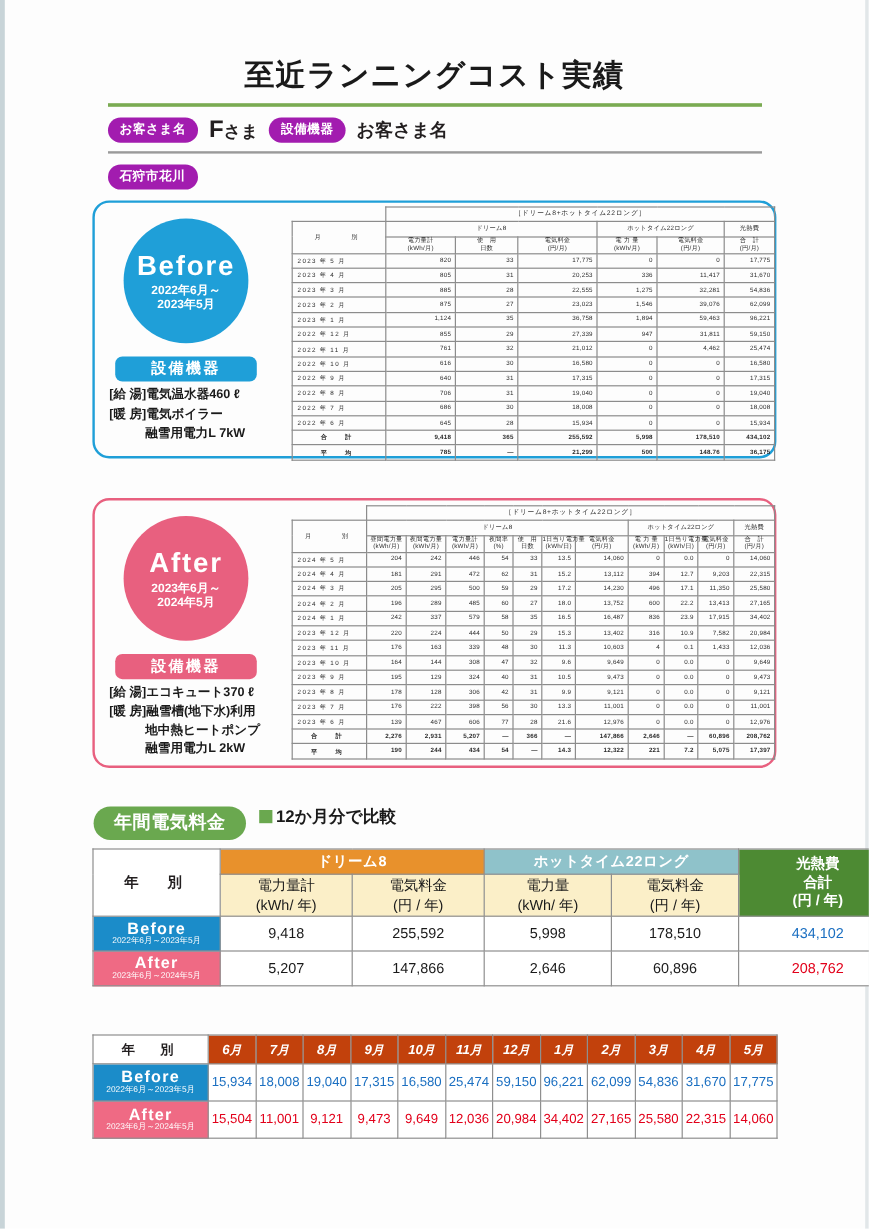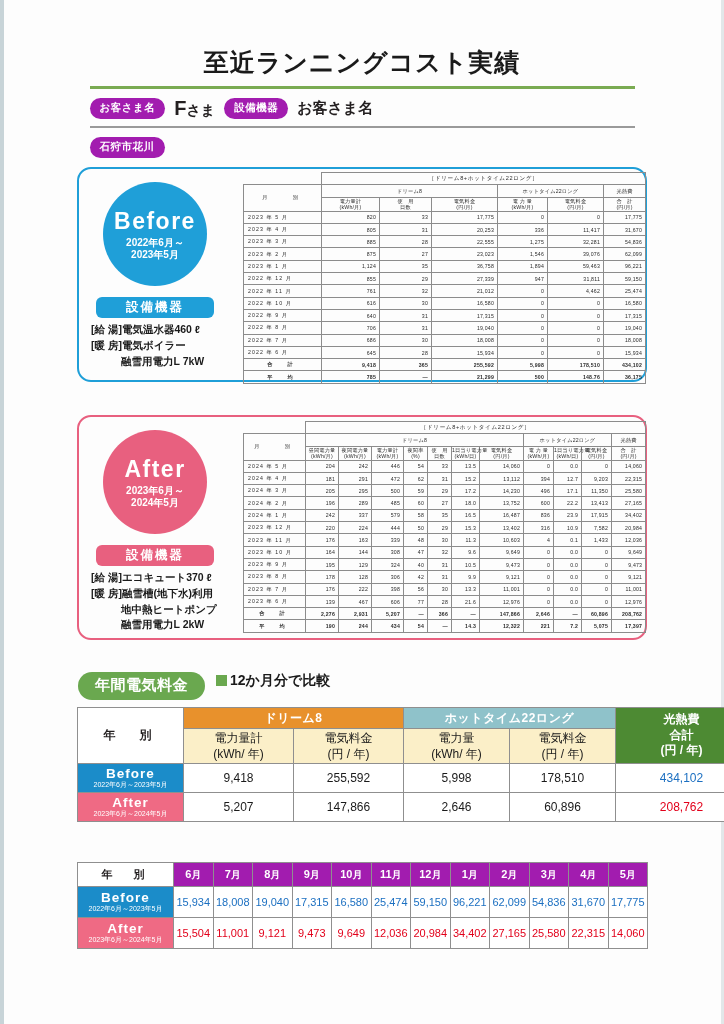--- a/index.html
+++ b/index.html
@@ -168,21 +168,21 @@
 
   
   #monthly-head{left:78px;top:827px;}
   table.monthly{
     position:absolute;left:77px;top:862px;width:570px;
     border-collapse:collapse;table-layout:fixed;
   }
   table.monthly td,table.monthly th{
     border:1px solid #8f8f8f;text-align:center;padding:0;font-size:11px;
   }
-  .m-head{background:#a21caf;color:#fff;height:23px;font-size:13.5px;font-weight:bold;}
+  .m-head{background:#c2410c;color:#fff;height:23px;font-size:13.5px;font-weight:bold;font-style:italic;}
   .m-head .sfx{font-size:10px;}
   .m-year{background:#fff;font-size:13px;font-weight:bold;letter-spacing:5px;height:23px;}
   .m-lbl{height:30px;color:#fff;line-height:1.05;}
   .m-lbl.before{background:#1b8cc9;}
   .m-lbl.after{background:#ef6a84;}
   .m-lbl .l1{font-size:13.5px;font-weight:bold;letter-spacing:1px;display:block;}
   .m-lbl .l2{font-size:7px;display:block;}
   .m-val{height:30px;font-size:11.5px;background:#fff;}
   .m-val.b{color:#1b6fc1;}
   .m-val.a{color:#e2001a;}

